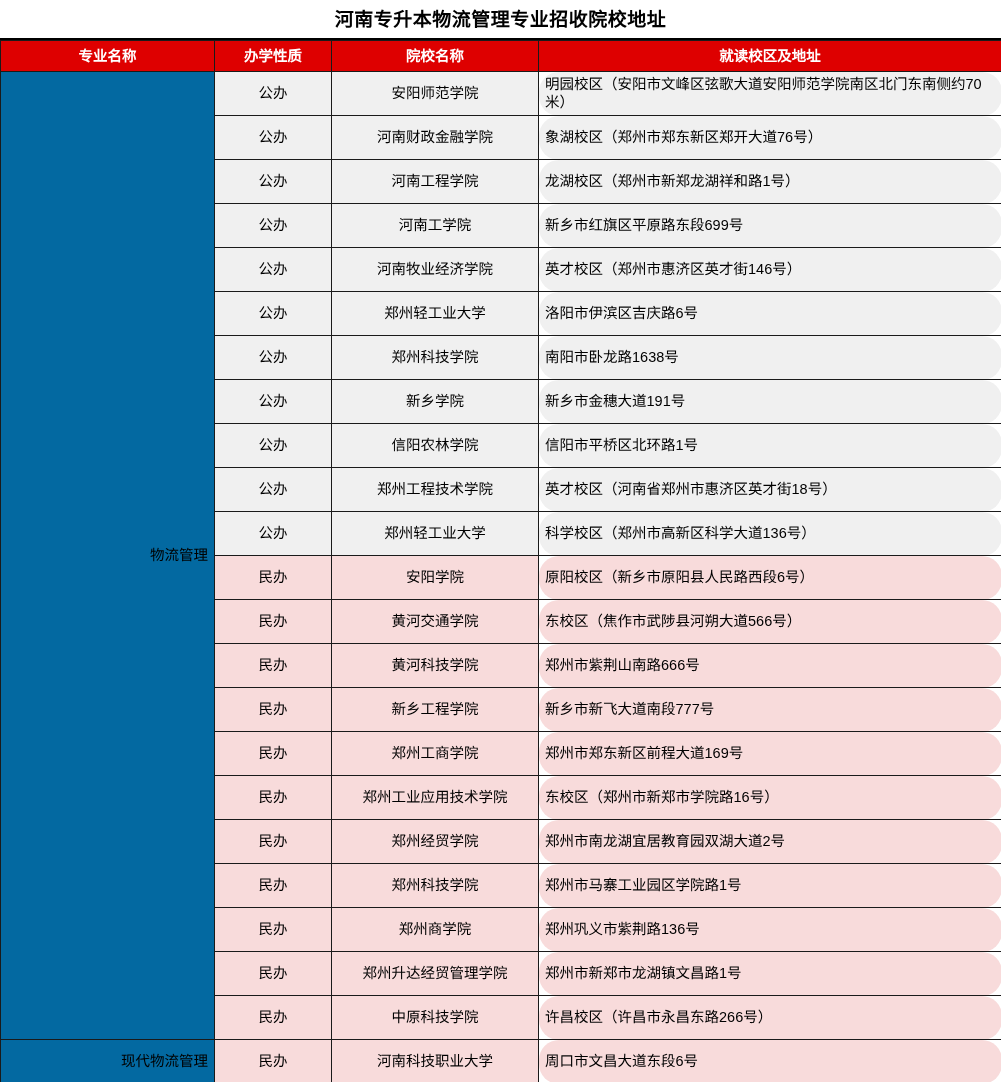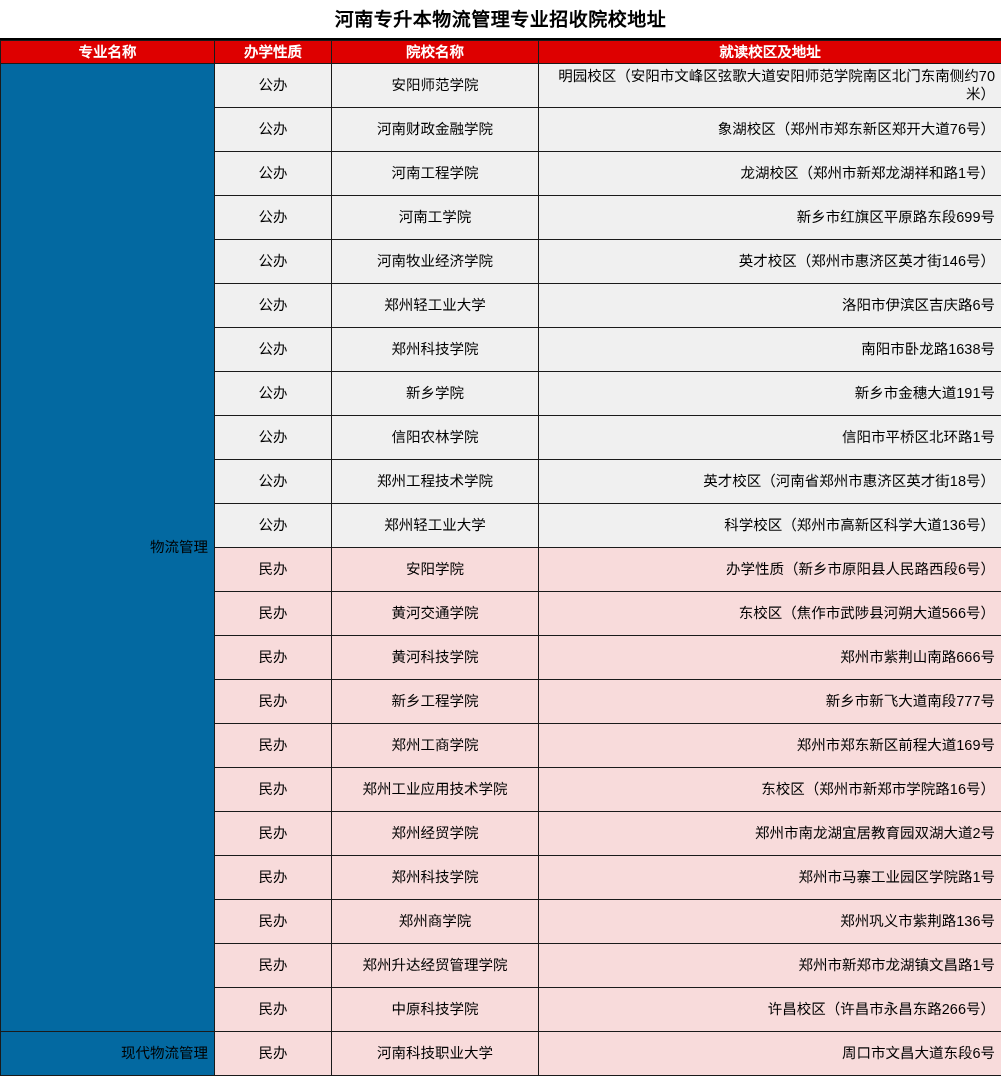--- a/index.html
+++ b/index.html
@@ -60,21 +60,21 @@
     padding: 0 6px;
     font-size: 14.5px;
     line-height: 1.28;
     vertical-align: middle;
     box-sizing: border-box;
   }
 
   thead th {
     background: #DE0000;
     color: #ffffff;
-    height: 23px;
+    height: 31px;
     font-family: "Liberation Serif", "DejaVu Serif", serif;
     font-weight: bold;
     font-size: 15.5px;
     text-align: center;
     border-color: #DE0000;
     border-top: 1px solid #1a1a1a;
     border-bottom: 1px solid #1a1a1a;
   }
   thead th.sep { border-left: 1px solid #f9a8d4; }
 
@@ -82,22 +82,23 @@
 
   td.major {
     text-align: right;
     background: #0369a1;
     font-size: 14.5px;
   }
   td.nature, td.school {
     text-align: center;
   }
   td.addr {
-    text-align: right;
+    text-align: left;
     padding-left: 8px;
+    border-radius: 20px;
   }
 
   
   tr.public td.nature,
   tr.public td.school,
   tr.public td.addr { background: #F0F0F0; }
 
   tr.private td.nature,
   tr.private td.school,
   tr.private td.addr { background: #F8DBDB; }
@@ -183,21 +184,21 @@
           <td class="addr">英才校区（河南省郑州市惠济区英才街18号）</td>
         </tr>
         <tr class="public">
           <td class="nature">公办</td>
           <td class="school">郑州轻工业大学</td>
           <td class="addr">科学校区（郑州市高新区科学大道136号）</td>
         </tr>
         <tr class="private">
           <td class="nature">民办</td>
           <td class="school">安阳学院</td>
-          <td class="addr">办学性质（新乡市原阳县人民路西段6号）</td>
+          <td class="addr">原阳校区（新乡市原阳县人民路西段6号）</td>
         </tr>
         <tr class="private">
           <td class="nature">民办</td>
           <td class="school">黄河交通学院</td>
           <td class="addr">东校区（焦作市武陟县河朔大道566号）</td>
         </tr>
         <tr class="private">
           <td class="nature">民办</td>
           <td class="school">黄河科技学院</td>
           <td class="addr">郑州市紫荆山南路666号</td>

